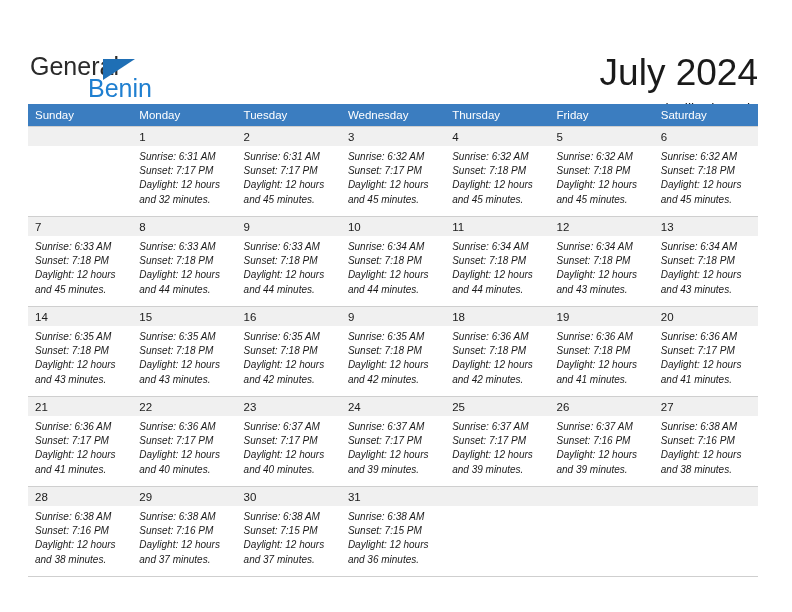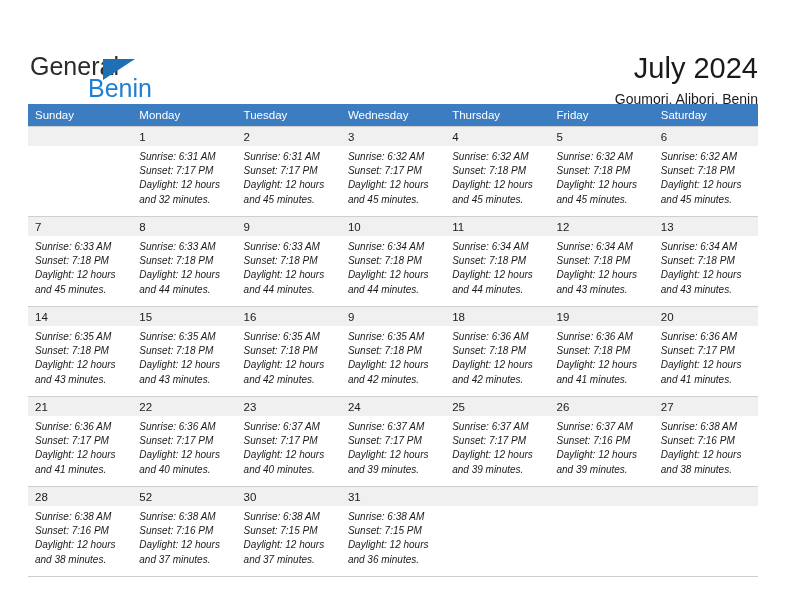--- a/index.html
+++ b/index.html
@@ -65,21 +65,21 @@
     line-height: 1;
   }
 
   .titles {
     position: absolute;
     right: 0;
     top: 0;
     text-align: right;
   }
   .cal-title {
-    font-size: 29px;
+    font-size: 37px;
     color: #1a1a1a;
     line-height: 1.15;
     white-space: nowrap;
   }
   .cal-subtitle {
     margin-top: 6px;
     font-size: 14px;
     color: #1a1a1a;
     line-height: 1.2;
     white-space: nowrap;
@@ -502,21 +502,21 @@
               <div class="info">
                 <div>Sunrise: 6:38 AM</div>
                 <div>Sunset: 7:16 PM</div>
                 <div>Daylight: 12 hours</div>
                 <div>and 38 minutes.</div>
               </div>
             </div>
           </td>
           <td>
             <div class="cell-inner">
-              <div class="daynum">52</div>
+              <div class="daynum">29</div>
               <div class="info">
                 <div>Sunrise: 6:38 AM</div>
                 <div>Sunset: 7:16 PM</div>
                 <div>Daylight: 12 hours</div>
                 <div>and 37 minutes.</div>
               </div>
             </div>
           </td>
           <td>
             <div class="cell-inner">

